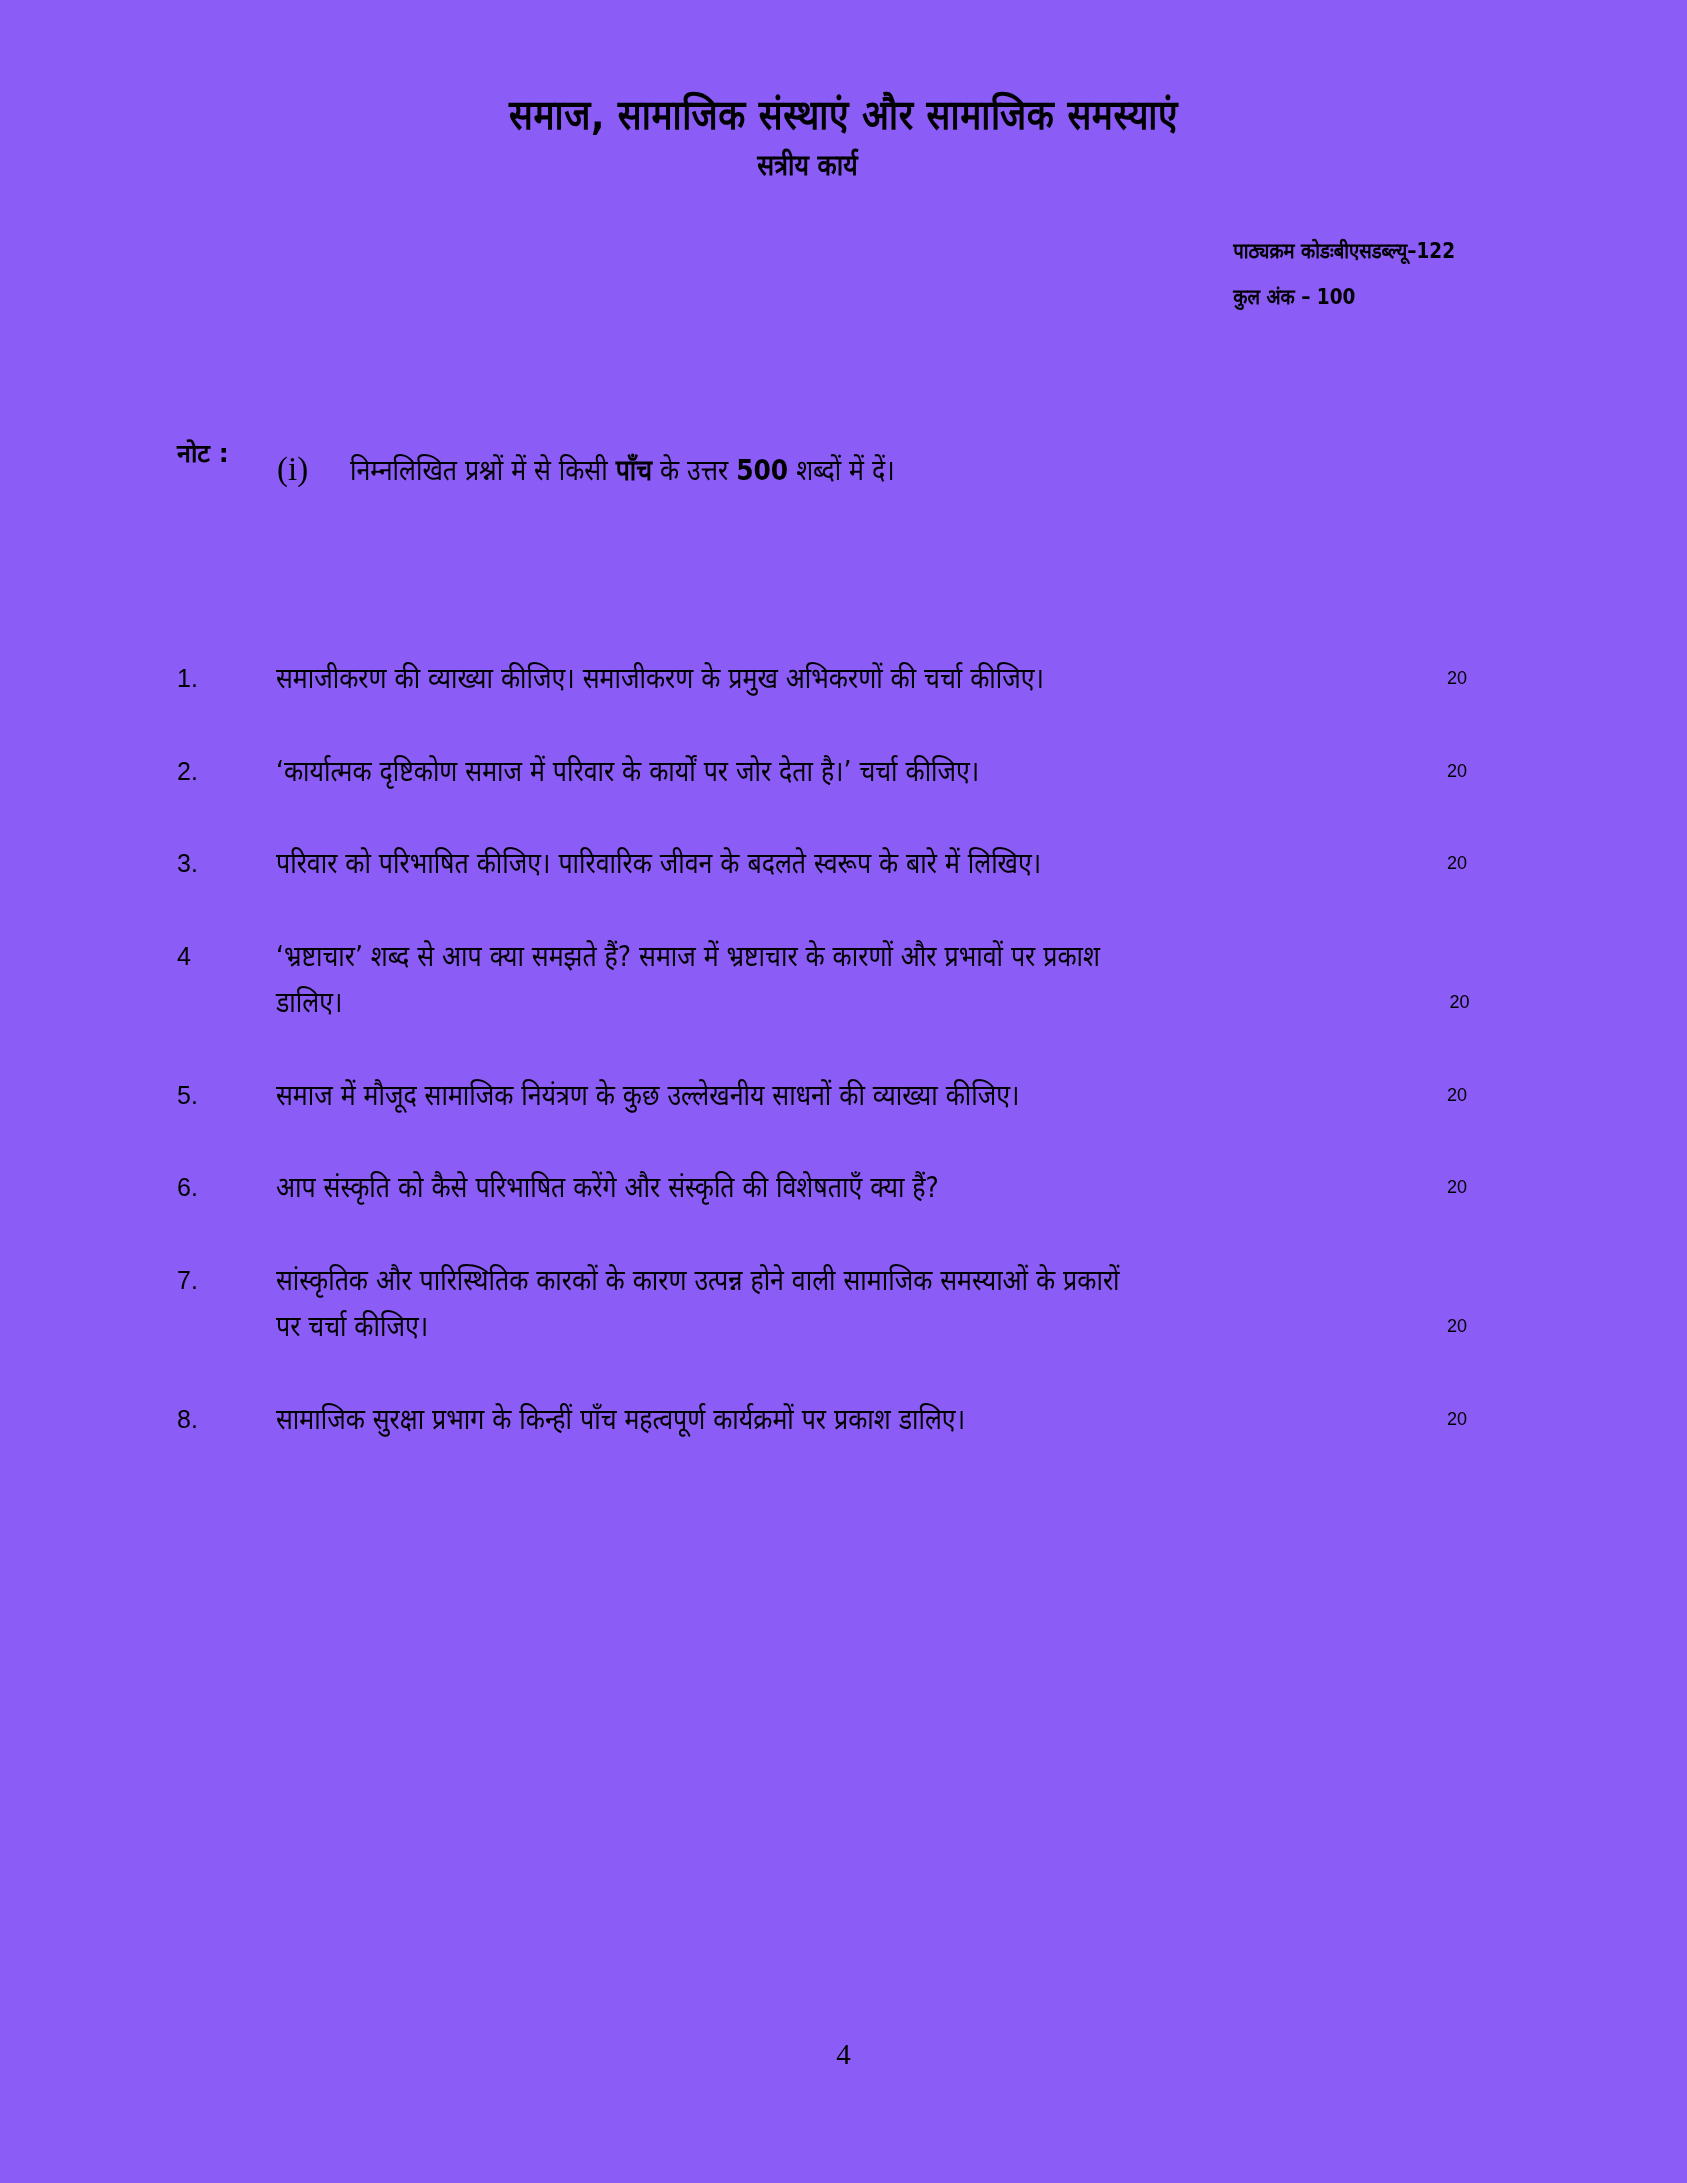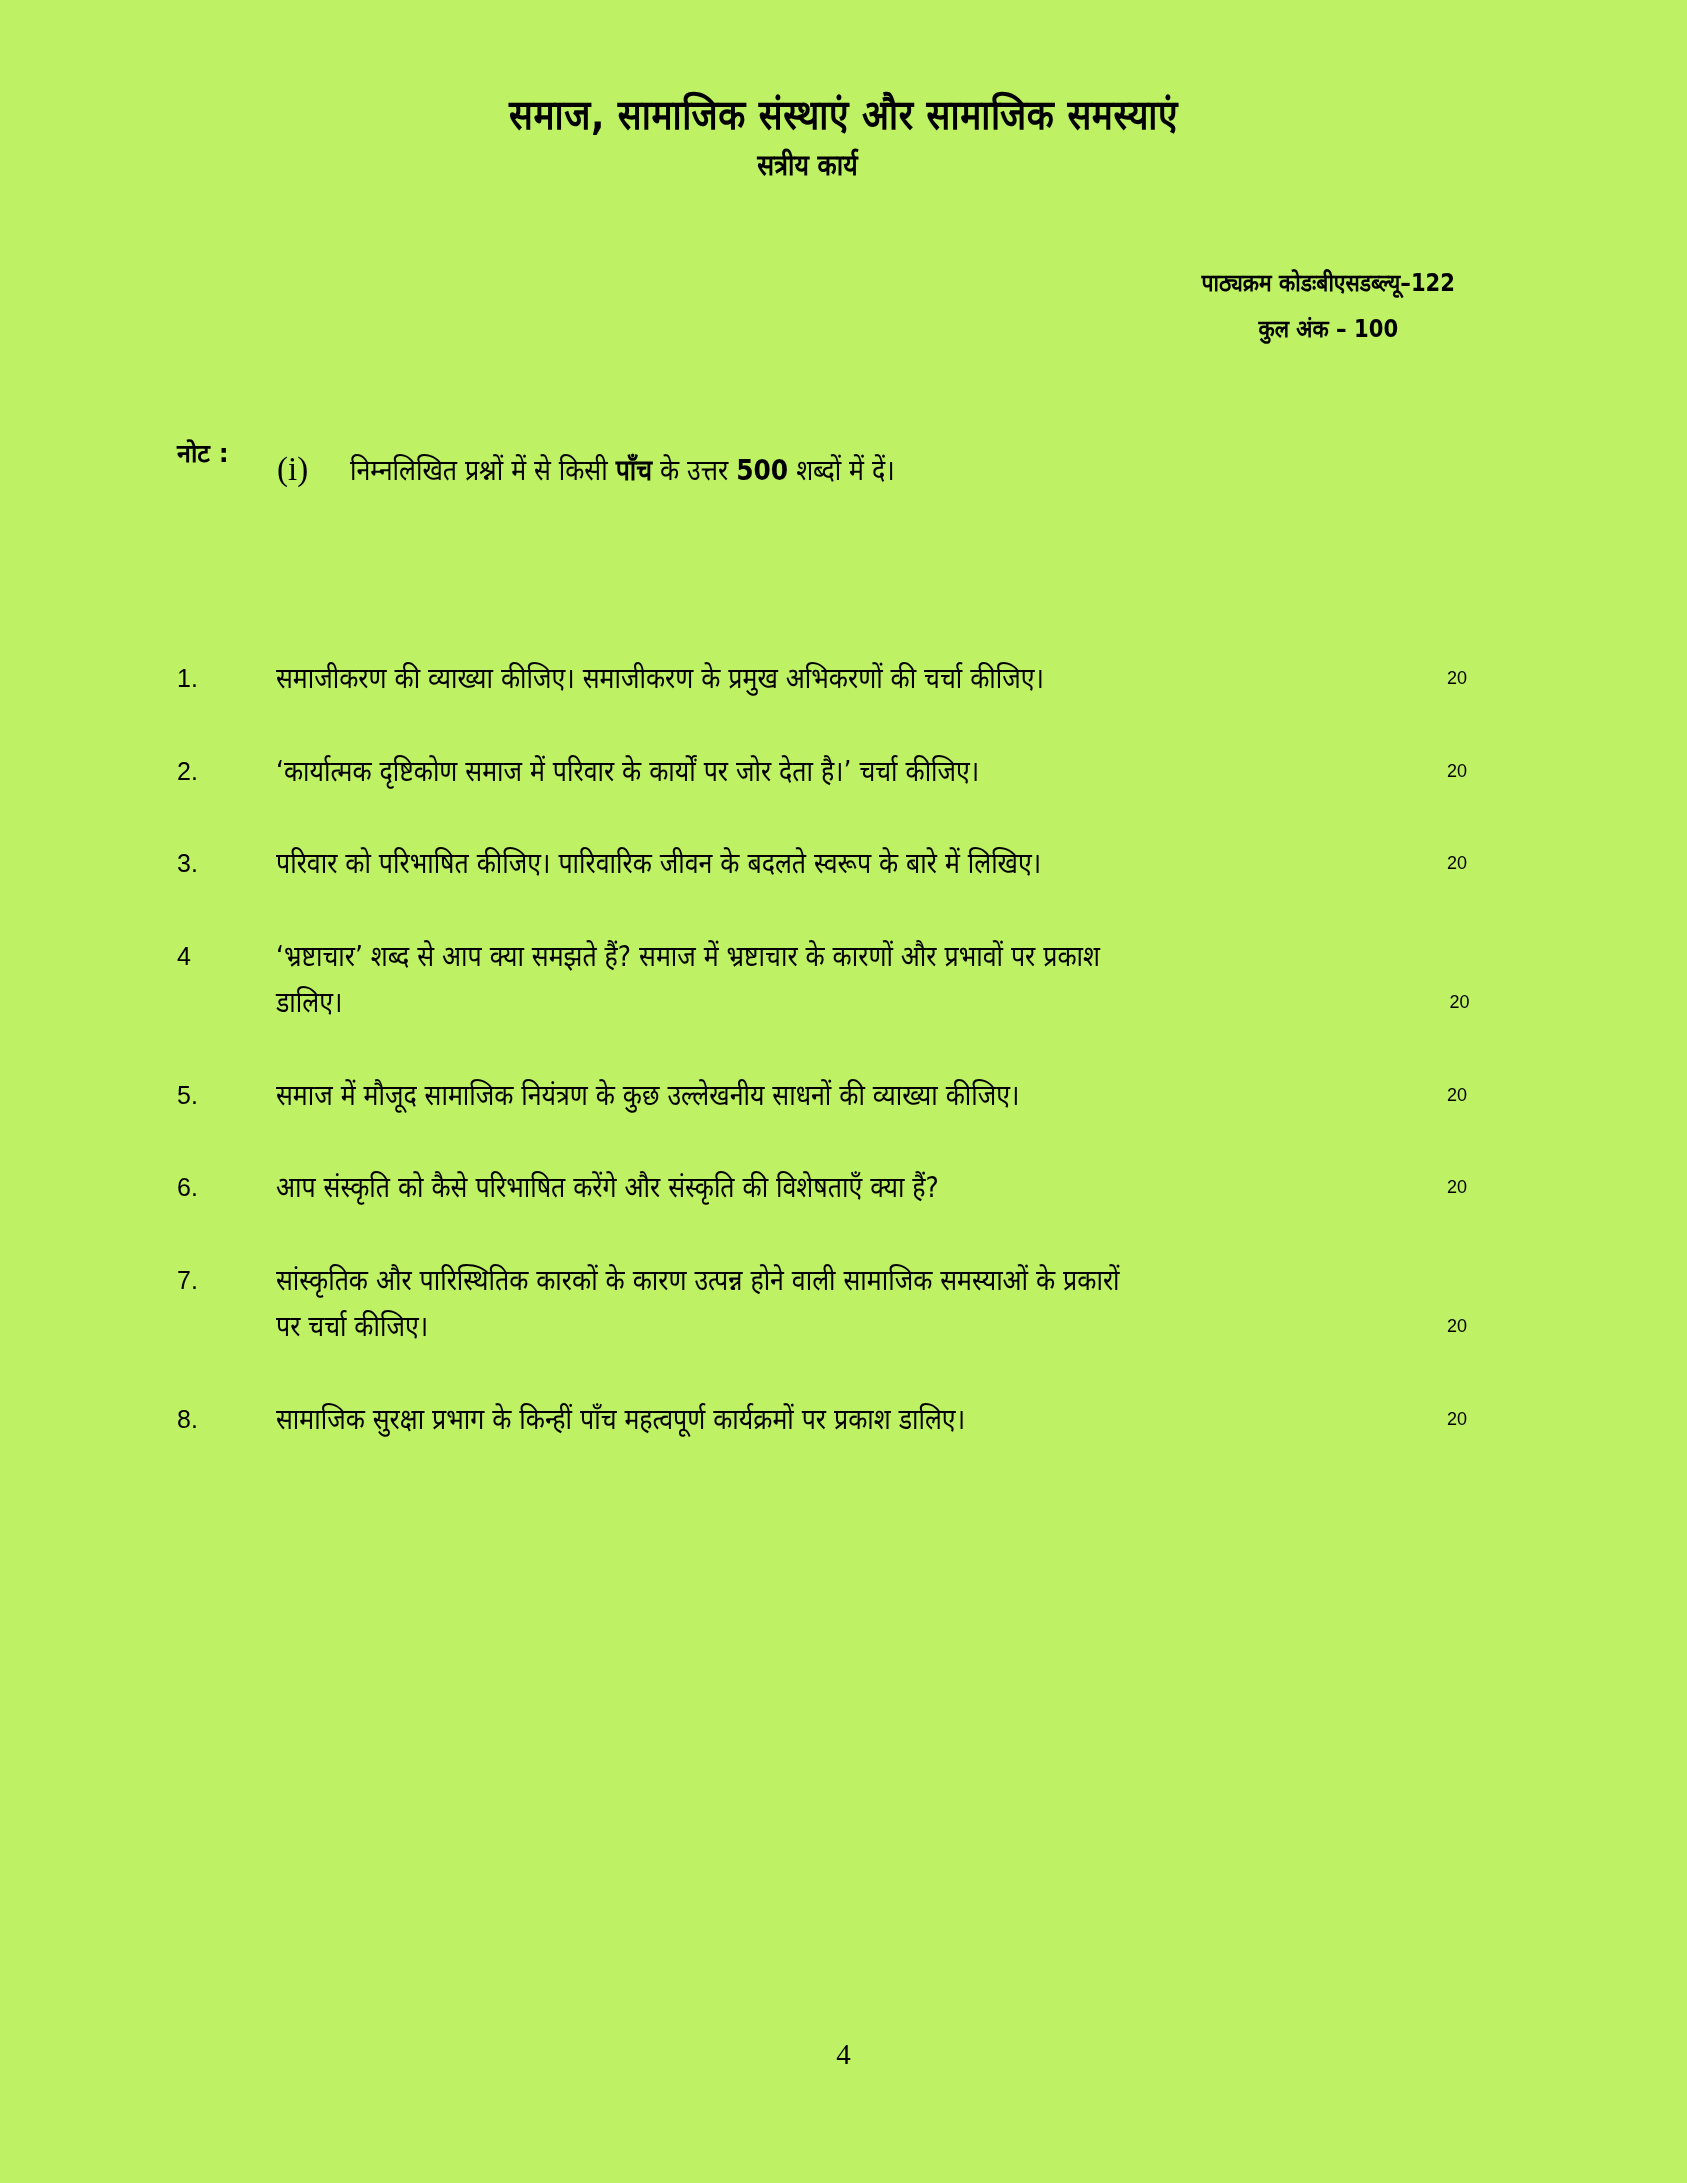--- a/index.html
+++ b/index.html
@@ -13,21 +13,21 @@
       position: relative;
       overflow: hidden;
       color: #000000;
       font-family: "DejaVu Sans", "Liberation Sans", sans-serif;
     }
     .page {
       position: absolute;
       left: 0; top: 0;
       width: 1687px;
       height: 2183px;
-      background: #bef264;
+      background: #8b5cf6;
     }
     .title {
       position: absolute;
       left: 0;
       width: 1687px;
       top: 85px;
       text-align: center;
       font-size: 41px;
       font-weight: bold;
       line-height: 60px;
@@ -43,25 +43,24 @@
       text-align: center;
       font-size: 29px;
       font-weight: bold;
       line-height: 46px;
       transform: scaleX(0.86);
     }
     .course-info {
       position: absolute;
       right: 232px;
       top: 228px;
-      text-align: center;
-      font-size: 24px;
-      font-weight: bold;
-      line-height: 46px;
-      margin-top: 32px;
+      text-align: left;
+      font-size: 21px;
+      font-weight: bold;
+      line-height: 46px;
     }
     .course-info .row {
       display: block;
       transform: scaleX(0.88);
       transform-origin: right center;
     }
     .note-label {
       position: absolute;
       left: 177px;
       top: 407px;

